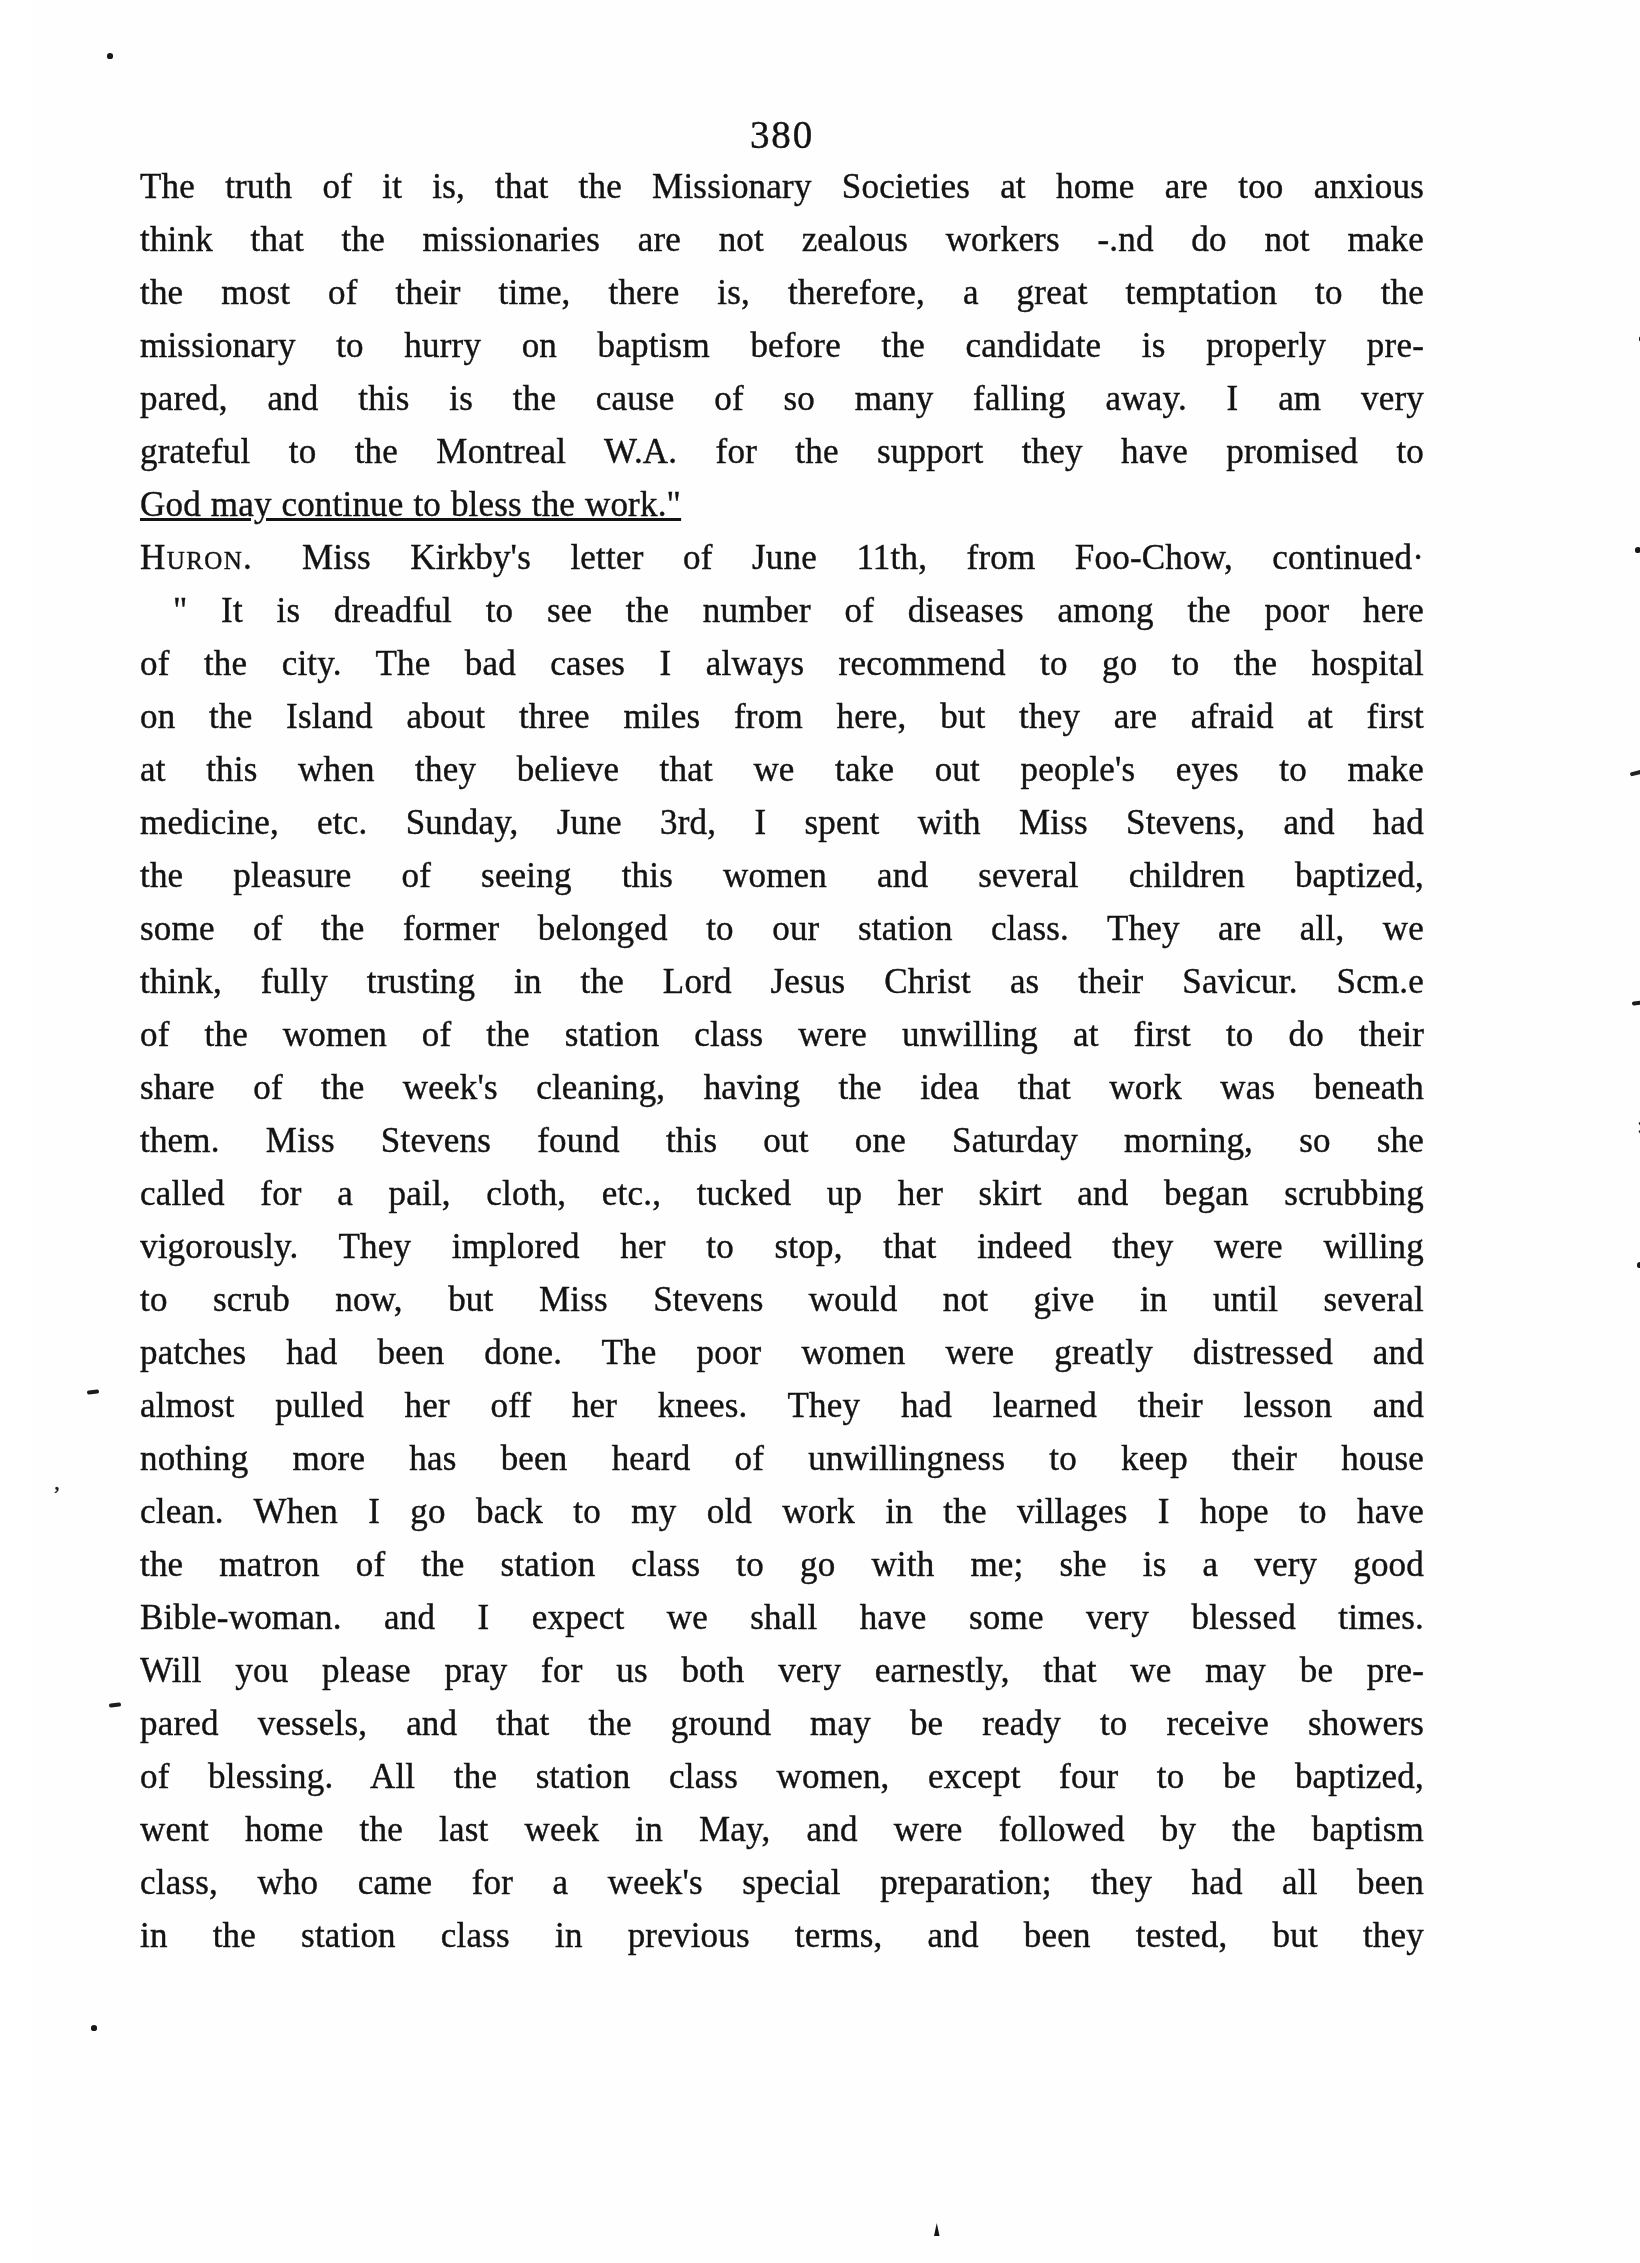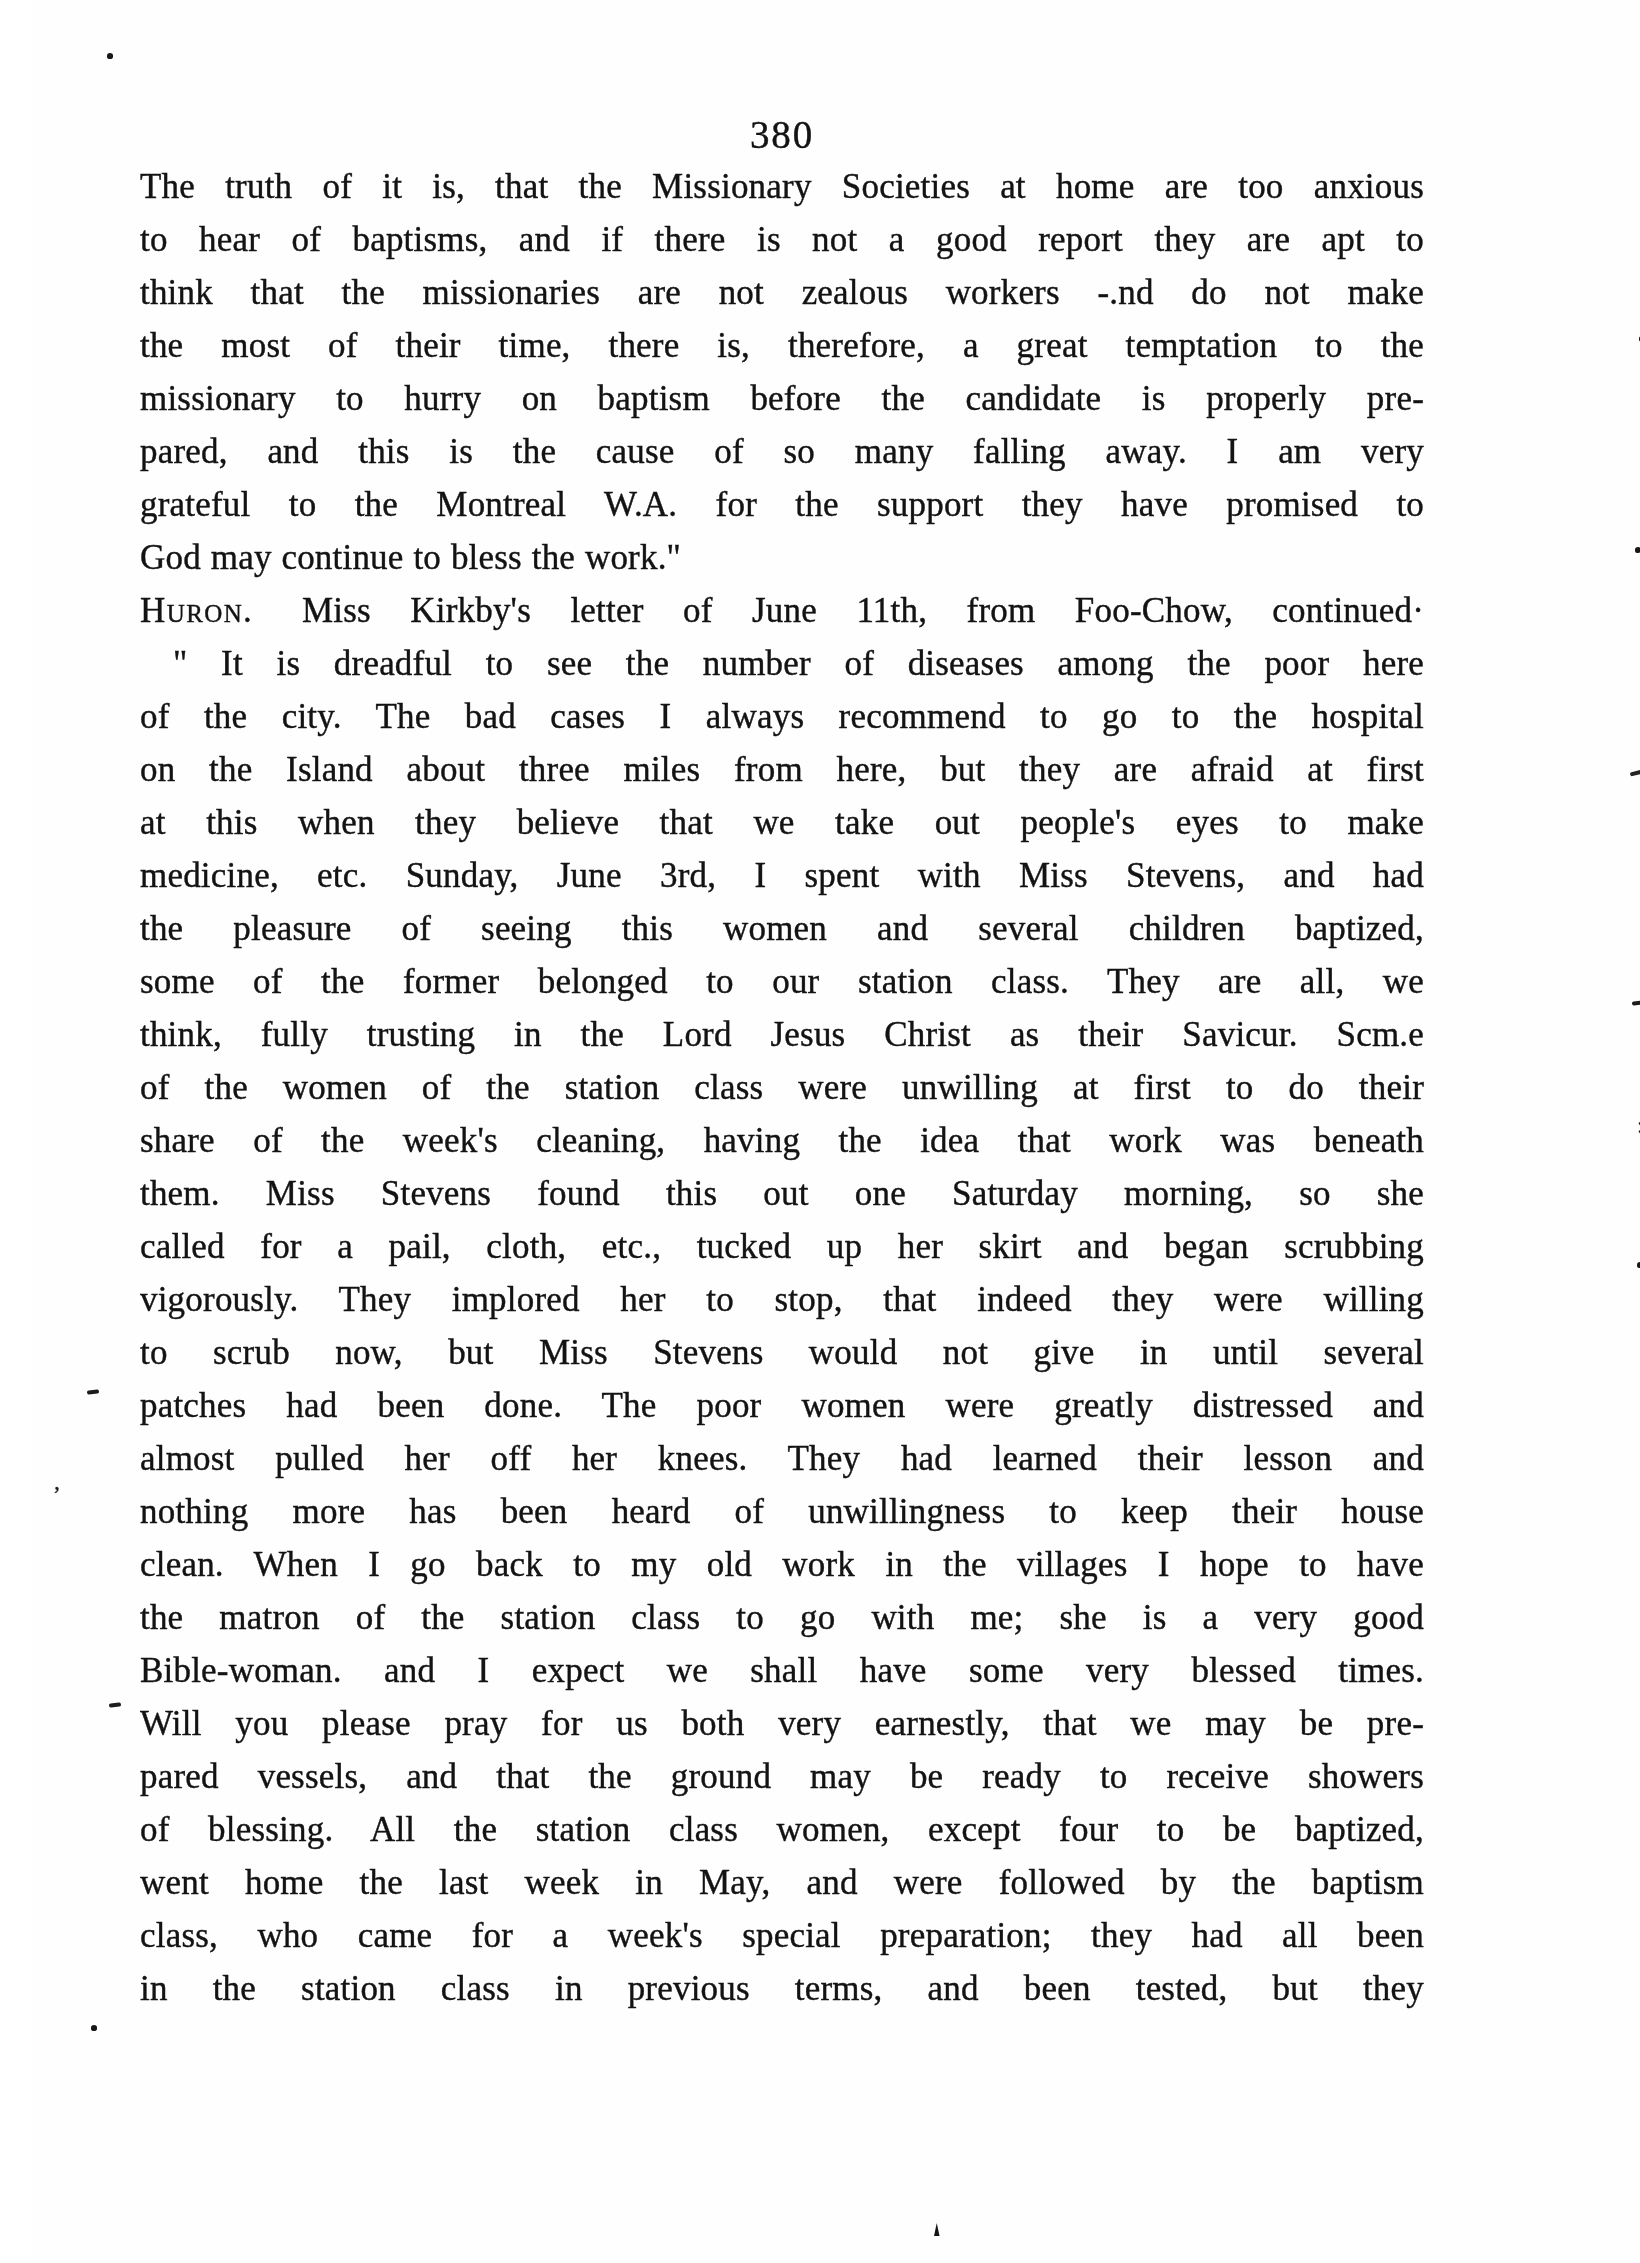--- a/index.html
+++ b/index.html
@@ -34,21 +34,21 @@
   .line {
     height: 53px;
     font-size: 35px;
     line-height: 53px;
     text-align: justify;
     text-align-last: justify;
     overflow: hidden;
     letter-spacing: 0.2px;
     word-spacing: 0.9px;
   }
-  .line.end { text-align-last: left; }
+  .line.end { text-align-last: left; text-decoration: underline; }
   .line.indent { text-indent: 33px; }
   .sc { font-variant: small-caps; letter-spacing: 1.4px; margin-right: 9.2px; }
   
   .speck { position: absolute; z-index: 2; color: #1b1b1b; }
   .speck.dot   { width: 6.4px;  height: 5.5px; background: #171717; border-radius: 50%; }
   .speck.dash  { width: 12px; height: 3.7px; background: #1c1c1c; border-radius: 1.8px; transform: rotate(-6deg); }
   .speck.tilde { width: 13px; height: 3.7px; background: #232323; border-radius: 1.8px; transform: rotate(-14deg); }
   .speck.tick  { width: 5.5px;  height: 13px; background: #141414; clip-path: polygon(50% 0, 100% 100%, 0 100%); }
   .speck.comma, .speck.colon, .speck.plus {
     font-size: 24px; line-height: 24px; -webkit-text-stroke: 0.3px #1b1b1b;
@@ -56,21 +56,20 @@
 </style>
 </head>
 <body>
 
 <div class="sheet">
 
   <div class="pagenum">380</div>
 
   <div class="text-block">
     <div class="line">The truth of it is, that the Missionary Societies at home are too anxious</div>
-    <div class="line">to hear of baptisms, and if there is not a good report they are apt to</div>
     <div class="line">think that the missionaries are not zealous workers -.nd do not make</div>
     <div class="line">the most of their time, there is, therefore, a great temptation to the</div>
     <div class="line">missionary to hurry on baptism before the candidate is properly pre-</div>
     <div class="line">pared, and this is the cause of so many falling away.  I am very</div>
     <div class="line">grateful to the Montreal W.A. for the support they have promised to</div>
     <div class="line end">God may continue to bless the work."</div>
 
     <div class="line"><span class="sc">Huron.</span><span> Miss Kirkby's letter of June 11th, from Foo-Chow, continued·</span></div>
 
     <div class="line indent">" It is dreadful to see the number of diseases among the poor here</div>

